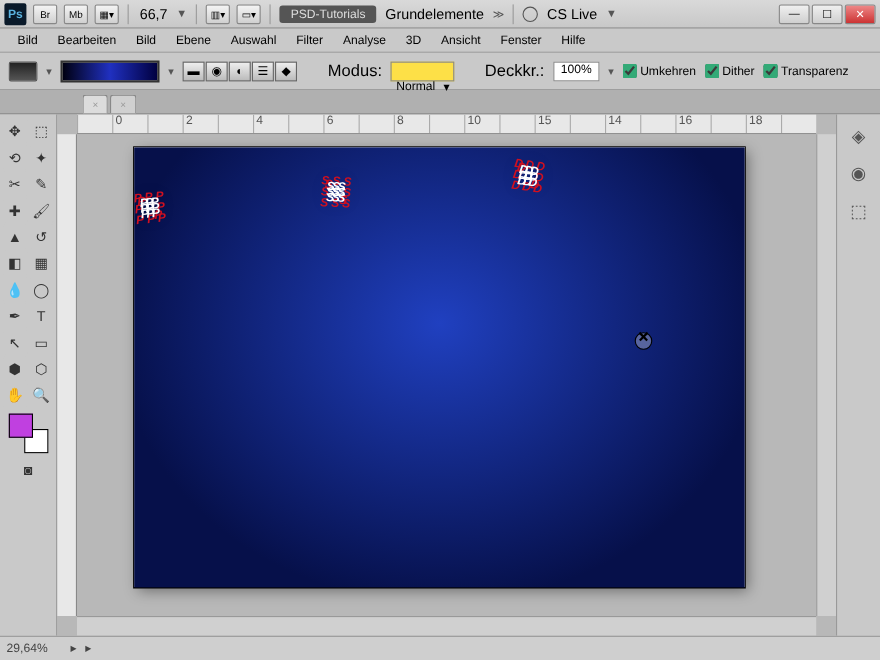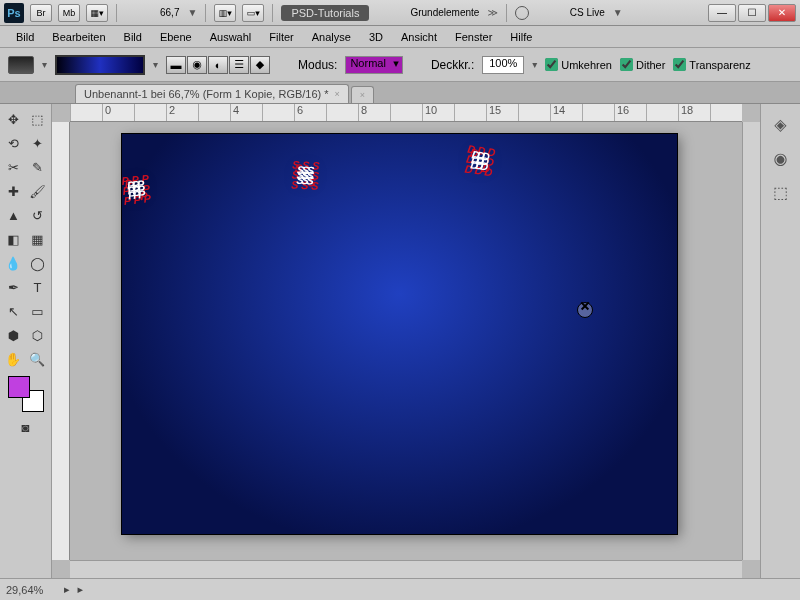--- a/index.html
+++ b/index.html
@@ -2,40 +2,40 @@
 <html><head>
 <meta charset="utf-8">
 <style>
 * { margin:0; padding:0; box-sizing:border-box; font-family:"Segoe UI",Tahoma,sans-serif; font-size:11px; user-select:none; }
 body { width:800px; height:600px; background:#b8b8b8; overflow:hidden; position:relative; }
 
 
 .titlebar { height:26px; background:linear-gradient(#d9d9d9,#c8c8c8); display:flex; align-items:center; padding:0 4px; gap:6px; border-bottom:1px solid #8a8a8a;justify-content:center; }
 .ps-logo { width:20px; height:20px; background:#0a1a2a; color:#5bb3e0; font-weight:bold; font-size:11px; display:flex; align-items:center; justify-content:center; border-radius:2px; }
 .tb-btn { height:18px; min-width:22px; background:linear-gradient(#f4f4f4,#d0d0d0); border:1px solid #888; border-radius:2px; font-size:9px; display:flex; align-items:center; justify-content:center; padding:0 3px; }
-.tb-label { font-size:10px; padding:0 2px;margin-left:33px; }
+.tb-label { font-size:13px; padding:0 2px; }
 .tb-sep { width:1px; height:18px; background:#999; margin:0 2px; }
 .tb-pill { background:#555; color:#ddd; padding:2px 10px; border-radius:3px; font-size:11px; }
 .chev { font-size:10px; color:#555; }
 .winbtns { margin-left:auto; display:flex; gap:2px; }
 .winbtn { width:28px; height:18px; background:linear-gradient(#f0f0f0,#cfcfcf); border:1px solid #888; border-radius:2px; display:flex; align-items:center; justify-content:center; font-size:10px; }
 .winbtn.close { background:linear-gradient(#e88,#c33); color:#fff; }
 
 
 .menubar { height:22px; background:#c9c9c9; display:flex; align-items:center; padding:0 8px; gap:2px; border-bottom:1px solid #999; }
 .menu-item { padding:3px 8px; font-size:11px; }
 
 
 .optbar { height:34px; background:#c9c9c9; display:flex; align-items:center; padding:0 8px; gap:8px; border-bottom:1px solid #999; }
 .grad-swatch { width:26px; height:18px; background:linear-gradient(#222,#555); border:1px solid #555; border-radius:2px; }
 .grad-preview { width:90px; height:20px; background:linear-gradient(90deg,#000010,#2030c0,#000040); border:2px solid #333; }
 .grad-type { display:flex; gap:1px; }
 .grad-type span { width:20px; height:18px; background:linear-gradient(#eee,#bbb); border:1px solid #666; display:flex; align-items:center; justify-content:center; }
-.opt-label { font-size:12px;padding-left:20px; }
-.opt-select { height:18px; border:1px solid #888; background:#a21caf; padding:0 16px 0 4px; font-size:11px; position:relative; }
+.opt-label { font-size:15px;padding-left:20px; }
+.opt-select { height:18px; border:1px solid #888; background:#fde047; padding:16px 16px 0 4px; font-size:11px; position:relative; }
 .opt-input { width:42px; height:18px; border:1px solid #888; background:#fff; text-align:center; font-size:11px; }
 .chk { display:flex; align-items:center; gap:3px; font-size:11px;justify-content:space-between; }
 .chk input { accent-color:#3a7; }
 
 
 .tabrow { height:22px; background:#b0b0b0; display:flex; align-items:end; padding-left:75px; border-bottom:1px solid #888; }
 .tab { background:#d0d0d0; border:1px solid #888; border-bottom:none; padding:3px 8px; font-size:10.5px; color:#444; display:flex; align-items:center; gap:6px; border-radius:3px 3px 0 0; margin-right:2px; }
 .tab.active { background:#dcdcdc; }
 .tab .x { font-size:9px; color:#999; }
 
@@ -162,21 +162,20 @@
       <span>Dither</span>
     </label>
   <label class="chk">
       <input type="checkbox" checked="" style="">
       <span>Transparenz</span>
     </label>
 </div>
 
 <div class="tabrow">
   <div class="tab active">
-      <span>Unbenannt-1 bei 66,7% (Form 1 Kopie, RGB/16) *</span>
       <span class="x">×</span>
     </div>
   <div class="tab">
       <span class="x">×</span>
     </div>
 </div>
 
 <div class="workspace">
   <div class="toolbox">
     <div class="toolgrid">

